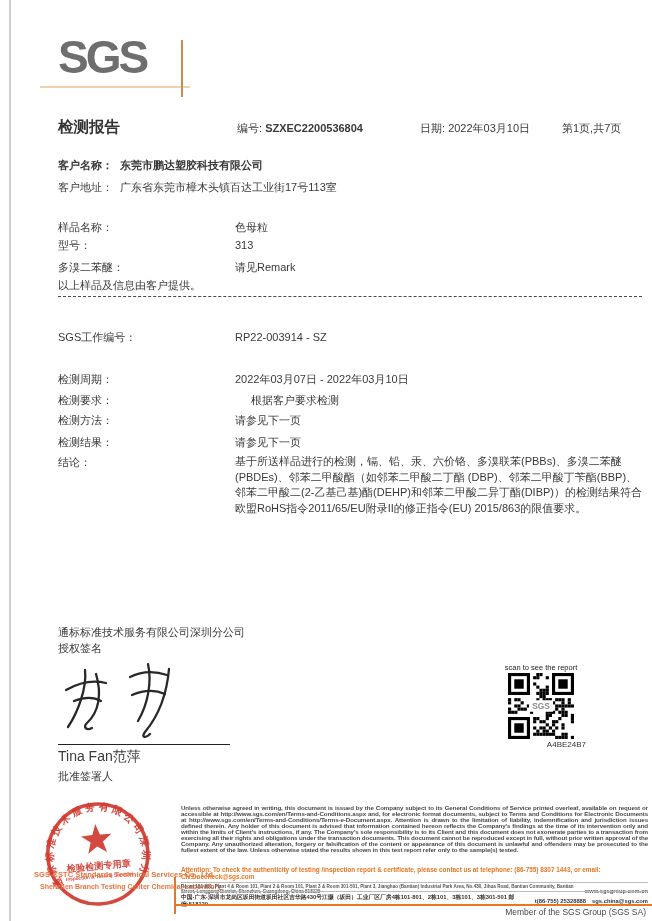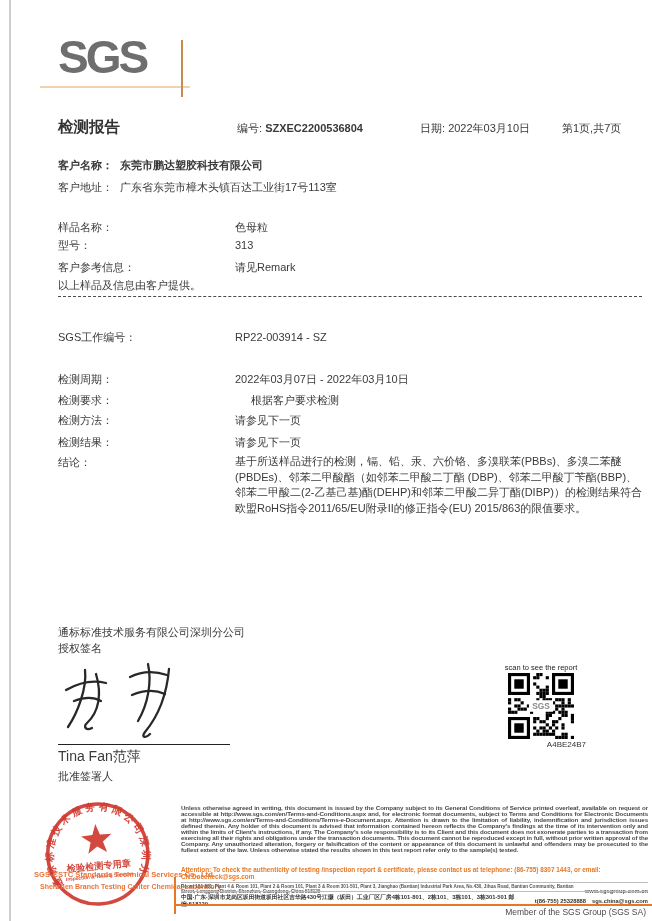--- a/index.html
+++ b/index.html
@@ -85,21 +85,21 @@
   </div>
   <div class="row" style="top:220px;justify-content:center;">
     <span class="lbl w177">样品名称：</span>
     <span class="val">色母粒</span>
   </div>
   <div class="row" style="top:238px;">
     <span class="lbl w177">型号：</span>
     <span class="val">313</span>
   </div>
   <div class="row" style="top:260px;">
-    <span class="lbl w177">客户参考信息：</span>
+    <span class="lbl w177">多溴二苯醚：</span>
     <span class="val">请见Remark</span>
   </div>
   <div class="row" style="top:278px;">
     <span>以上样品及信息由客户提供。</span>
   </div>
 
   <div class="dashed"></div>
 
   <div class="row" style="top:330px;">
     <span class="lbl w177">SGS工作编号：</span>

